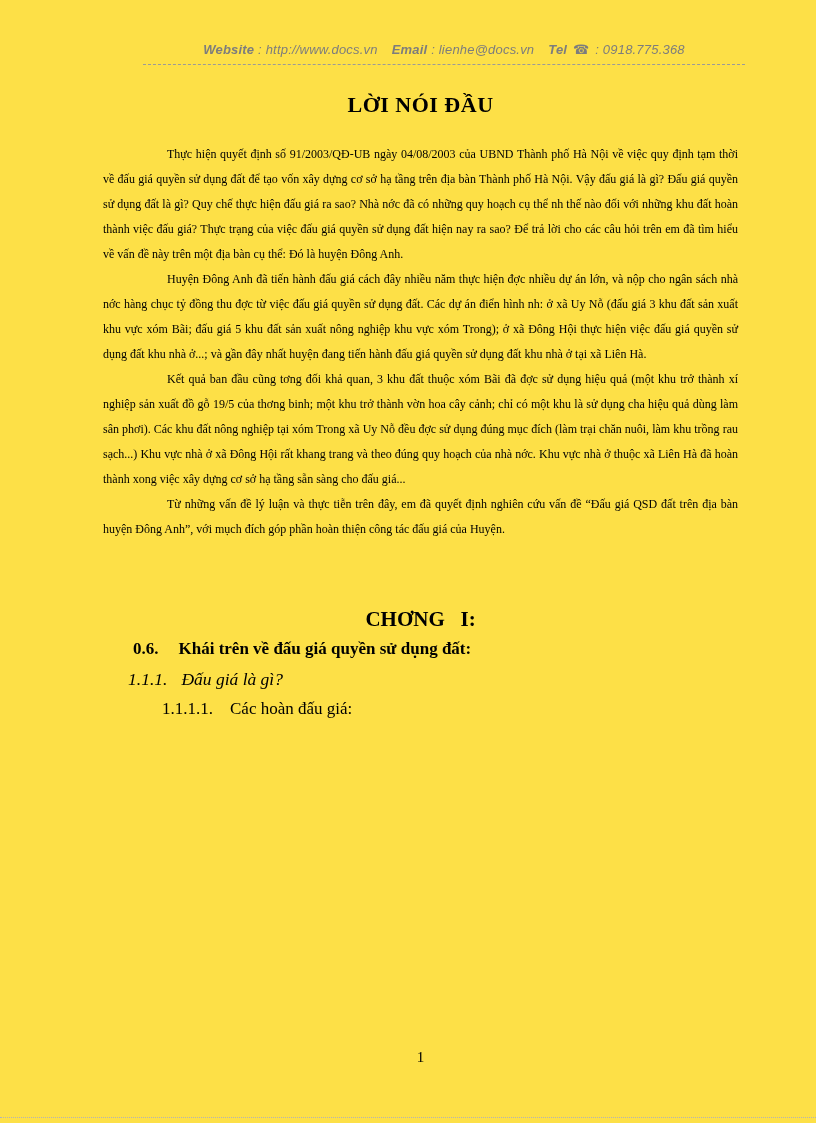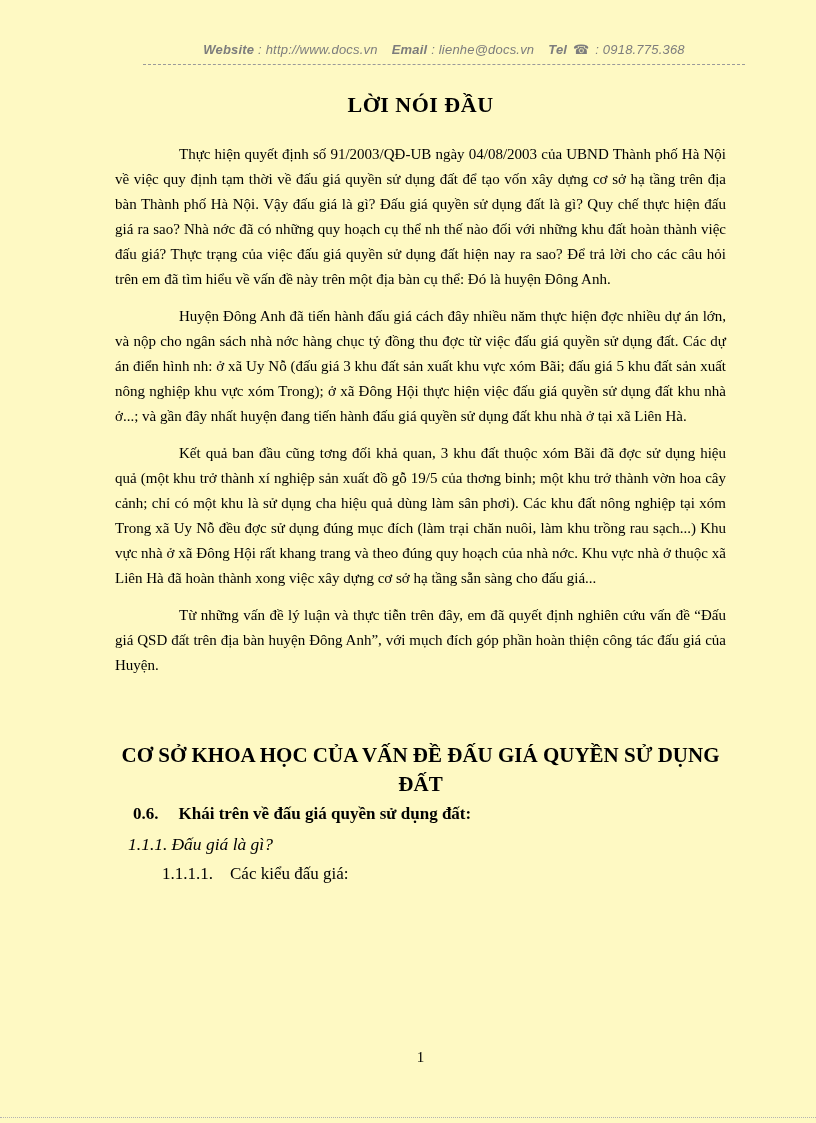--- a/index.html
+++ b/index.html
@@ -6,21 +6,21 @@
   html, body {
     margin: 0;
     padding: 0;
     background: #ffffff;
   }
   .page {
     position: relative;
     width: 816px;
     height: 1123px;
     margin: 0 auto;
-    background: #fef9c3;
+    background: #fde047;
     overflow: hidden;
     font-family: "Liberation Serif", "DejaVu Serif", serif;
     color: #000000;
   }
 
   
   .page-header {
     position: absolute;
     top: 42px;
     left: 143px;
@@ -48,22 +48,22 @@
   }
   .doc-title {
     margin: 0 0 22px 0;
     text-align: center;
     font-size: 22px;
     font-weight: bold;
     line-height: 30px;
     letter-spacing: 0.5px;
   }
   .para {
-    margin: 12px;
-    font-size: 15px;
+    margin: 0;
+    font-size: 12px;
     line-height: 25px;
     text-align: justify;
     text-indent: 64px;
   }
 
   
   .chapter {
     margin-top: 63px;
     text-align: center;
     font-weight: bold;
@@ -77,21 +77,21 @@
 
   
   .section {
     font-size: 17px;
     line-height: 30px;
   }
   .section .sec-num { display: inline-block; }
   .sec-1 { font-weight: bold; padding-left: 30px; }
   .sec-1 .sec-num { margin-right: 20px; }
   .sec-2 { font-style: italic; padding-left: 25px; font-size: 17.5px; }
-  .sec-2 .sec-num { margin-right: 4px; }
+  .sec-2 .sec-num { margin-right: 14px; }
   .sec-3 { padding-left: 29px; }
   .sec-3 .sec-num { margin-right: 17px; margin-left: 30px; }
 
   
   .page-number {
     position: absolute;
     top: 1049px;
     left: 103px;
     width: 635px;
     text-align: center;
@@ -117,31 +117,31 @@
 
   <div class="content">
     <h1 class="doc-title">LỜI NÓI ĐẦU</h1>
 
     <p class="para">Thực hiện quyết định số 91/2003/QĐ-UB ngày 04/08/2003 của UBND Thành phố Hà Nội về việc quy định tạm thời về đấu giá quyền sử dụng đất để tạo vốn xây dựng cơ sở hạ tầng trên địa bàn Thành phố Hà Nội. Vậy đấu giá là gì? Đấu giá quyền sử dụng đất là gì? Quy chế thực hiện đấu giá ra sao? Nhà nớc  đã có những quy hoạch cụ thể nh  thế nào đối với những khu đất hoàn thành việc đấu giá? Thực trạng của việc đấu giá quyền sử dụng đất hiện nay ra sao? Để trả lời cho các câu hỏi trên em đã tìm hiểu về vấn đề này trên một địa bàn cụ thể: Đó là huyện Đông Anh.</p>
     <p class="para">Huyện Đông Anh đã tiến hành đấu giá cách đây nhiều năm thực hiện đợc  nhiều dự án lớn, và nộp cho ngân sách nhà nớc  hàng chục tỷ đồng thu đợc  từ việc đấu giá quyền sử dụng đất. Các dự án điển hình nh:  ở xã Uy Nỗ (đấu giá 3 khu đất sản xuất khu vực xóm Bãi; đấu giá 5 khu đất sản xuất nông nghiệp khu vực xóm Trong); ở xã Đông Hội thực hiện việc đấu giá quyền sử dụng đất khu nhà ở...; và gần đây nhất huyện đang tiến hành đấu giá quyền sử dụng đất khu nhà ở tại xã Liên Hà.</p>
     <p class="para">Kết quả ban đầu cũng tơng  đối khả quan, 3 khu đất thuộc xóm Bãi đã đợc  sử dụng hiệu quả (một khu trở thành xí nghiệp sản xuất đồ gỗ 19/5 của thơng  binh; một khu trở thành vờn  hoa cây cảnh; chỉ có một khu là sử dụng cha  hiệu quả dùng làm sân phơi). Các khu đất nông nghiệp tại xóm Trong xã Uy Nỗ đều đợc  sử dụng đúng mục đích (làm trại chăn nuôi, làm khu trồng rau sạch...) Khu vực nhà ở xã Đông Hội rất khang trang và theo đúng quy hoạch của nhà nớc.  Khu vực nhà ở thuộc xã Liên Hà đã hoàn thành xong việc xây dựng cơ sở hạ tầng sẵn sàng cho đấu giá...</p>
     <p class="para">Từ những vấn đề lý luận và thực tiễn trên đây, em đã quyết định nghiên cứu vấn đề “Đấu giá QSD đất trên địa bàn huyện Đông Anh”, với mụch đích góp phần hoàn thiện công tác đấu giá của Huyện.</p>
 
     <div class="chapter">
-      <div class="chapter-line2">CƠ SỞ KHOA HỌC CỦA VẤN ĐỀ ĐẤU GIÁ QUYỀN SỬ DỤNG ĐẤT</div>
+      <div class="chapter-line1">CHƠNG &nbsp; I:</div>
     </div>
 
     <div class="section sec-1">
       <span class="sec-num">0.6.</span><span class="sec-text">Khái trên về đấu giá quyền sử dụng đất:</span>
     </div>
     <div class="section sec-2">
       <span class="sec-num">1.1.1.</span><span class="sec-text">Đấu giá là gì?</span>
     </div>
     <div class="section sec-3">
-      <span class="sec-num">1.1.1.1.</span><span class="sec-text">Các kiểu đấu giá:</span>
+      <span class="sec-num">1.1.1.1.</span><span class="sec-text">Các hoàn đấu giá:</span>
     </div>
   </div>
 
   <div class="page-number">1</div>
 
   <div class="footer-rule"></div>
 
 </div>
 
 </body></html>

